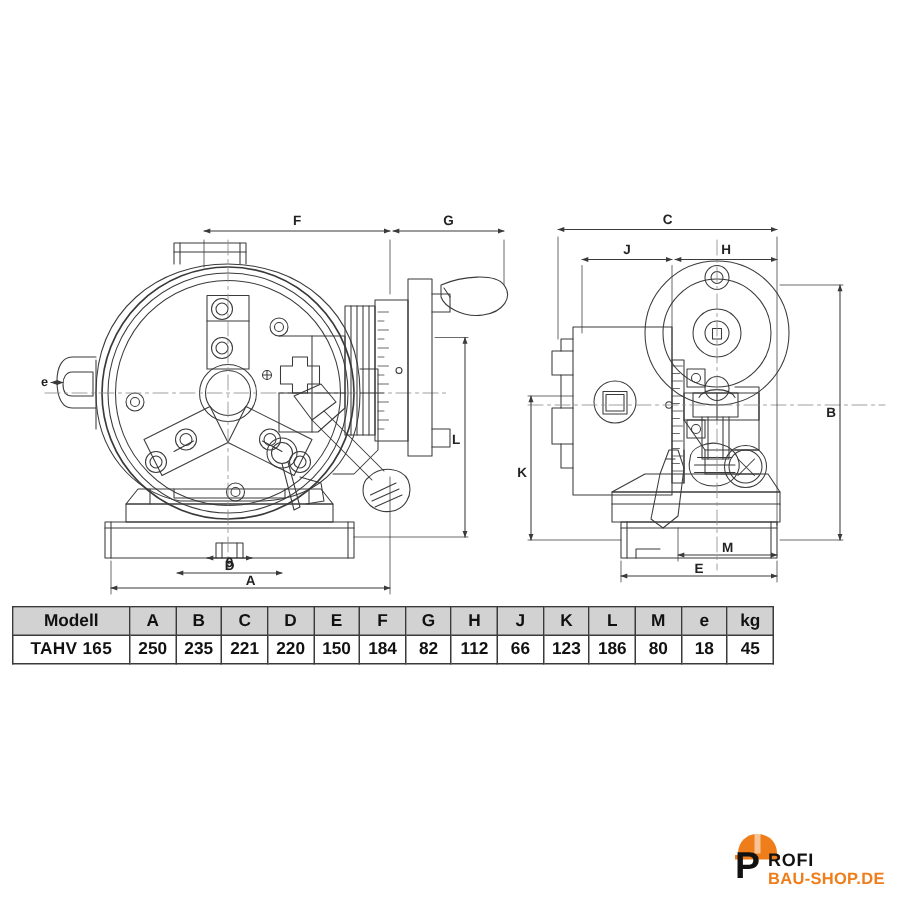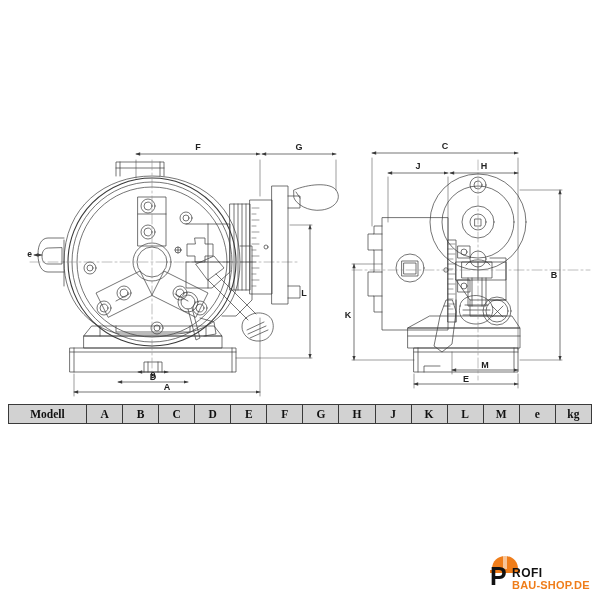--- a/index.html
+++ b/index.html
@@ -33,25 +33,24 @@
 
   
   #spec-table-wrap {
     position: absolute;
     left: 8px;
     top: 404px;
     width: 584px;
   }
   table.spec {
     border-collapse: collapse;
-    width: 584px;
+    width: 508px;
     table-layout: fixed;
     font-size: 11.5px;
     color: #111;
-    font-family: Liberation Serif, serif;
   }
   table.spec th, table.spec td {
     border: 1px solid #3a3a3a;
     text-align: center;
     height: 18px;
     line-height: 18px;
     padding: 0 1px;
     white-space: nowrap;
     overflow: hidden;
   }
@@ -446,20 +445,37 @@
           <th>H</th>
           <th>J</th>
           <th>K</th>
           <th>L</th>
           <th>M</th>
           <th>e</th>
           <th>kg</th>
         </tr>
       </thead>
       <tbody>
+        <tr>
+          <td class="model-cell">TAHV 165</td>
+          <td>250</td>
+          <td>235</td>
+          <td>221</td>
+          <td>220</td>
+          <td>150</td>
+          <td>184</td>
+          <td>82</td>
+          <td>112</td>
+          <td>66</td>
+          <td>123</td>
+          <td>186</td>
+          <td>80</td>
+          <td>18</td>
+          <td>45</td>
+        </tr>
       </tbody>
     </table>
   </div>
 
   <div id="logo">
     <svg id="logo-svg" width="108" height="42" viewBox="0 0 108 42">
 
       <g>
         <path d="M6,17 C6,9 12,4 19,4 C26,4 32,9 32,17 L32,18 L6,18 Z" fill="#ef7d1a"></path>
         <path d="M4,18 L34,18 L34,21 L4,21 Z" fill="#ef7d1a"></path>

